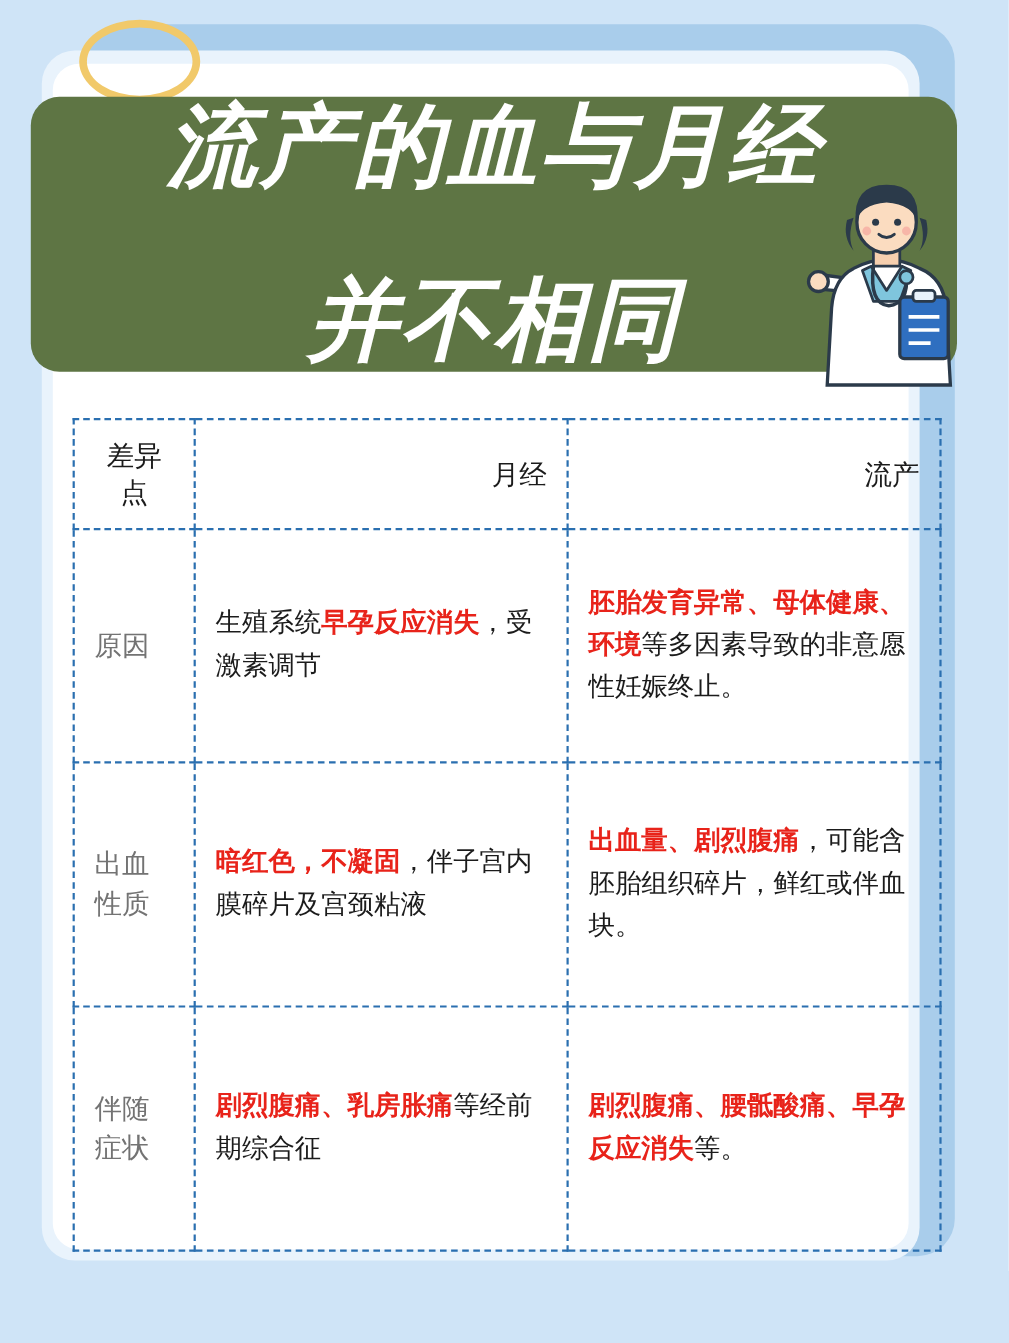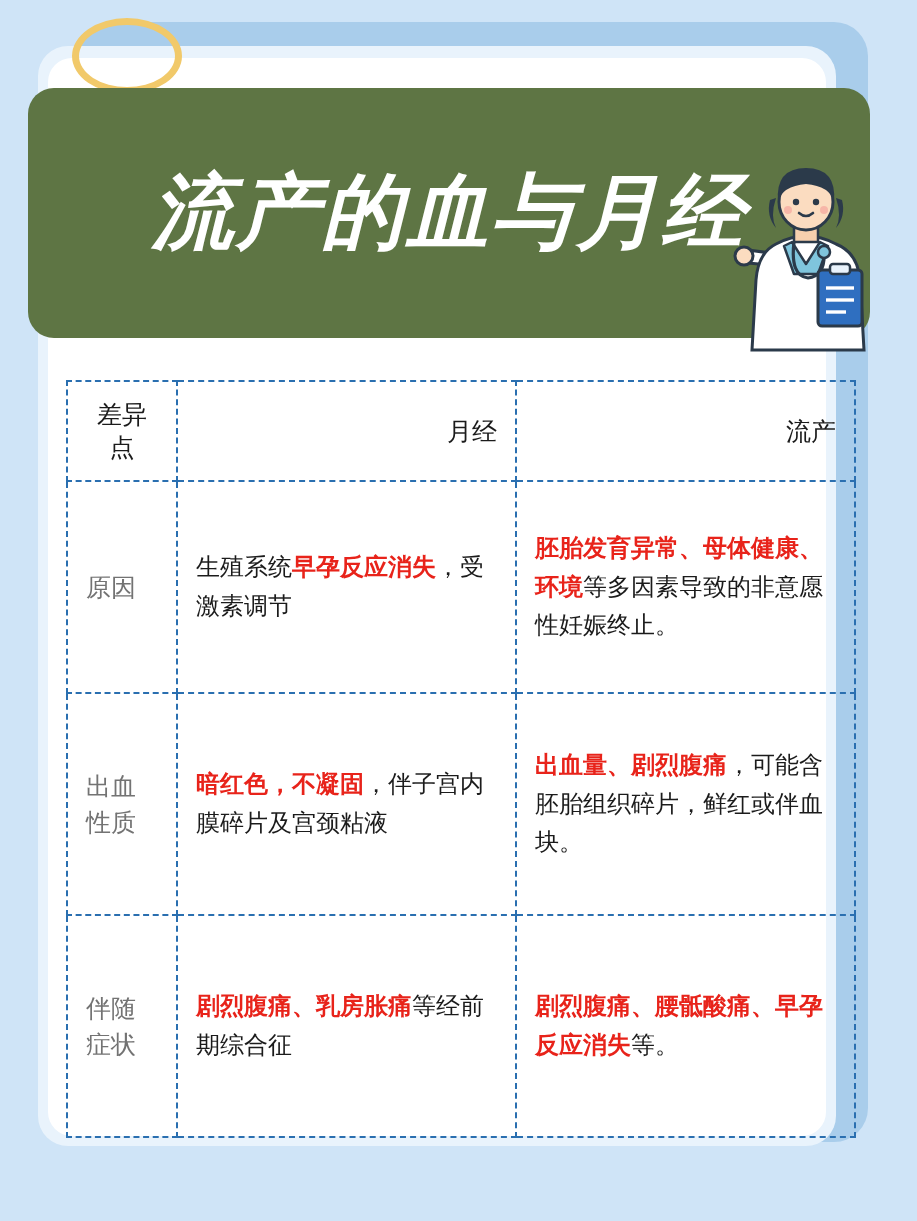--- a/index.html
+++ b/index.html
@@ -70,21 +70,21 @@
   }
   .title-text {
     position: absolute;
     left: 0;
     top: 0;
     width: 842px;
     height: 250px;
     display: flex;
     flex-direction: column;
     align-items: center;
-    justify-content: center;
+    justify-content: space-between;
     color: #ffffff;
     font-family: "Liberation Serif", serif;
     font-weight: bold;
     font-size: 82px;
     line-height: 1.12;
     letter-spacing: 3px;
     text-align: center;
     font-style: italic;
   }
   .title-line1 { white-space: nowrap; }
@@ -159,20 +159,21 @@
 <body>
 
 <div class="bg-card-back"></div>
 <div class="bg-card-front"></div>
 <div class="bg-card-inner"></div>
 <div class="ring"></div>
 
 <div class="title-banner">
   <div class="title-text">
     <div class="title-line1">流产的血与月经</div>
+    <div class="title-line2">并不相同</div>
   </div>
 </div>
 
 <svg class="doctor" viewBox="0 0 190 200" xmlns="http://www.w3.org/2000/svg">
 
   <path d="M72 96 L42 92 q-8 -1 -8 6 q0 7 8 7 L72 108 Z" fill="#ffffff" stroke="#2b3a4a" stroke-width="3" stroke-linejoin="round"></path>
 
   <path d="M70 86 q30 -16 60 0 q22 9 24 36 l4 70 l-112 0 l4 -70 q2 -27 20 -36 Z" fill="#ffffff" stroke="#2b3a4a" stroke-width="3"></path>
 
   <path d="M86 84 l14 22 l14 -22 l8 4 l-10 28 l-24 0 l-10 -28 Z" fill="#7fc5dd" stroke="#2b3a4a" stroke-width="2.5" stroke-linejoin="round"></path>

